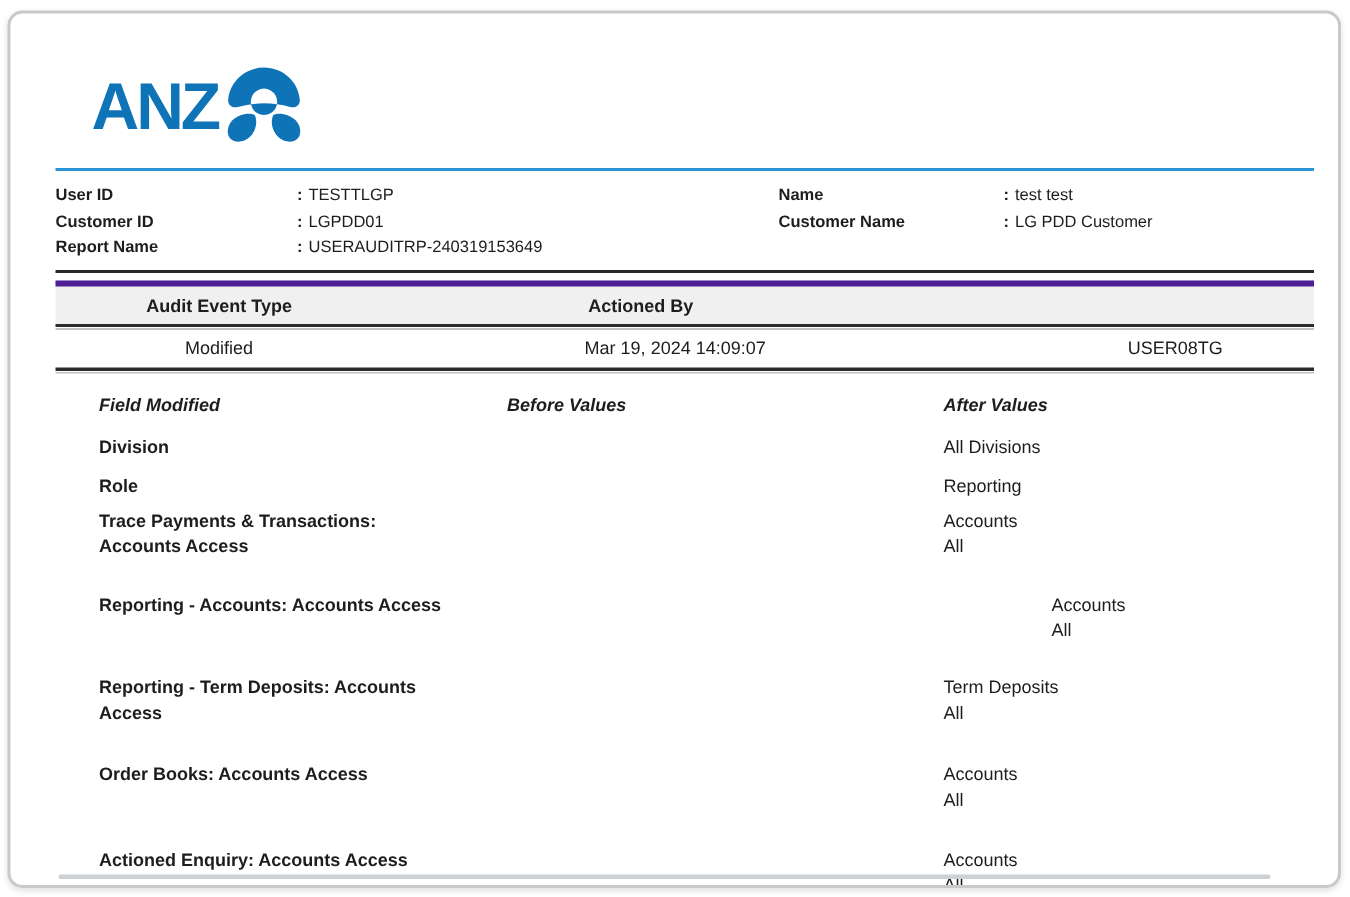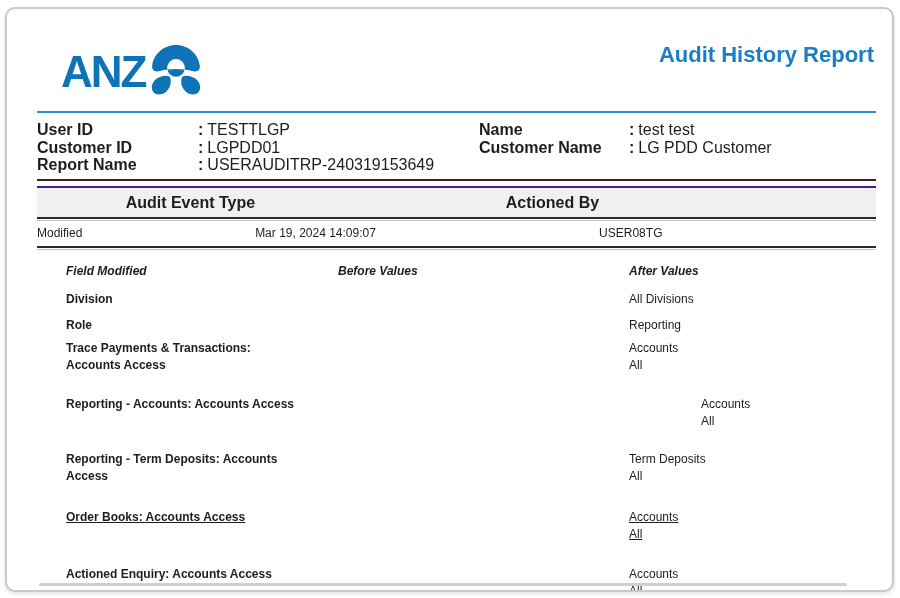--- a/index.html
+++ b/index.html
@@ -17,55 +17,55 @@
   .logo-wrap { display:flex; align-items:flex-start; margin-left:24px; margin-top:8px; }
   .logo-text { font-size:44px; font-weight:bold; letter-spacing:-2px; color:#0e74b7; line-height:46px; }
   .logo-symbol { margin-left:4px; margin-top:-6px; }
   .titles { text-align:right; padding-right:2px; }
   .report-title { font-size:22px; font-weight:bold; color:#1b7ec5; line-height:27px; }
   .report-dates { font-size:20px; color:#1b7ec5; line-height:26px; }
 
   .blue-divider { height:2px; background:#2a93d5; margin-top:8px; }
 
   
-  .info-block { display:flex; margin-top:8px; font-size:16px; line-height:17.5px; }
+  .info-block { display:flex; margin-top:8px; font-size:11px; line-height:17.5px;gap:40px; }
   .info-col-left { flex:0 0 442px; }
   .info-col-right { flex:1; }
   .info-row { display:flex; }
   .info-label { font-weight:bold; }
   .info-col-left .info-label { width:161px; }
   .info-col-right .info-label { width:150px; }
   .info-colon { font-weight:bold; margin-right:4px; }
   .dark-line { height:2px; background:#2a2a2a; margin-top:5px; }
 
   
   .audit-header-row {
     display:grid; grid-template-columns:26% 41% 33%;
-    background:#f0f0f0; border-top:2px solid #4c1d95;
+    background:#f0f0f0; border-top:4px solid #4c1d95;
     margin-top:5px; padding:6px 0 5px;
-    font-weight:bold; font-size:16px; text-align:right;
+    font-weight:bold; font-size:12px; text-align:center;
   }
   .dbl-line { height:4px; background:linear-gradient(#2b2b2b 0 2px, #ffffff 2px 3px, #c2c2c2 3px 4px); }
   .audit-data-row {
     display:grid; grid-template-columns:26% 41% 33%;
-    padding:5px 0 6px; font-size:12px; text-align:left;
+    padding:5px 0 6px; font-size:12px; text-align:center;gap:23px;
   }
 
   
   .detail-grid { display:grid; grid-template-columns:272px 291px 1fr; padding-left:29px; font-size:12px; }
   .detail-headers { margin-top:14px; font-weight:bold; font-style:italic; }
   .detail-row { line-height:17px; }
   .detail-row .cell { white-space:pre-line; }
   .cell-field { font-weight:bold; }
   .row-division { margin-top:13px; }
   .row-role { margin-top:9px; }
   .row-trace { margin-top:6px; }
   .row-rep-acc { margin-top:22px;gap:36px; }
   .row-rep-td { margin-top:21px; }
-  .row-order { margin-top:24px;text-decoration:underline; }
+  .row-order { margin-top:24px; }
   .row-general { margin-top:23px; }
 
   .page-end-shadow {
     position:absolute; left:32px; right:45px; bottom:4px; height:3px;
     background:#ccd1d6; border-radius:2px;
   }
 </style>
 </head>
 <body>
 
@@ -78,21 +78,20 @@
         <span class="logo-symbol">
           <svg width="54" height="56" viewBox="0 0 52 54">
             <path fill="#0e74b7" fill-rule="evenodd" d="M26,2 C38,2 48,11 49,22.5 C49.4,26 46.3,28.3 42.8,27.3 C31.7,24.2 20.3,24.2 9.2,27.3 C5.7,28.3 2.6,26 3,22.5 C4,11 14,2 26,2 Z
                  M26,15.5 A8.5,8.5 0 1,0 26.01,15.5 Z"></path>
             <path fill="#0e74b7" d="M20,32.5 C22,36.5 21,42.5 17,46.5 C13.5,50 7.5,50.8 4.5,47.8 C1.8,45 2.2,39.5 5.5,36 C9.5,32 16.5,30.5 20,32.5 Z"></path>
             <path fill="#0e74b7" d="M32,32.5 C30,36.5 31,42.5 35,46.5 C38.5,50 44.5,50.8 47.5,47.8 C50.2,45 49.8,39.5 46.5,36 C42.5,32 35.5,30.5 32,32.5 Z"></path>
           </svg>
         </span>
       </div>
       <div class="titles">
-        <div class="report-title">Audit History Report</div>
       </div>
     </div>
 
     <div class="blue-divider"></div>
 
     <div class="info-block">
       <div class="info-col-left">
         <div class="info-row">
           <span class="info-label">User ID</span>
           <span class="info-colon">:</span>

